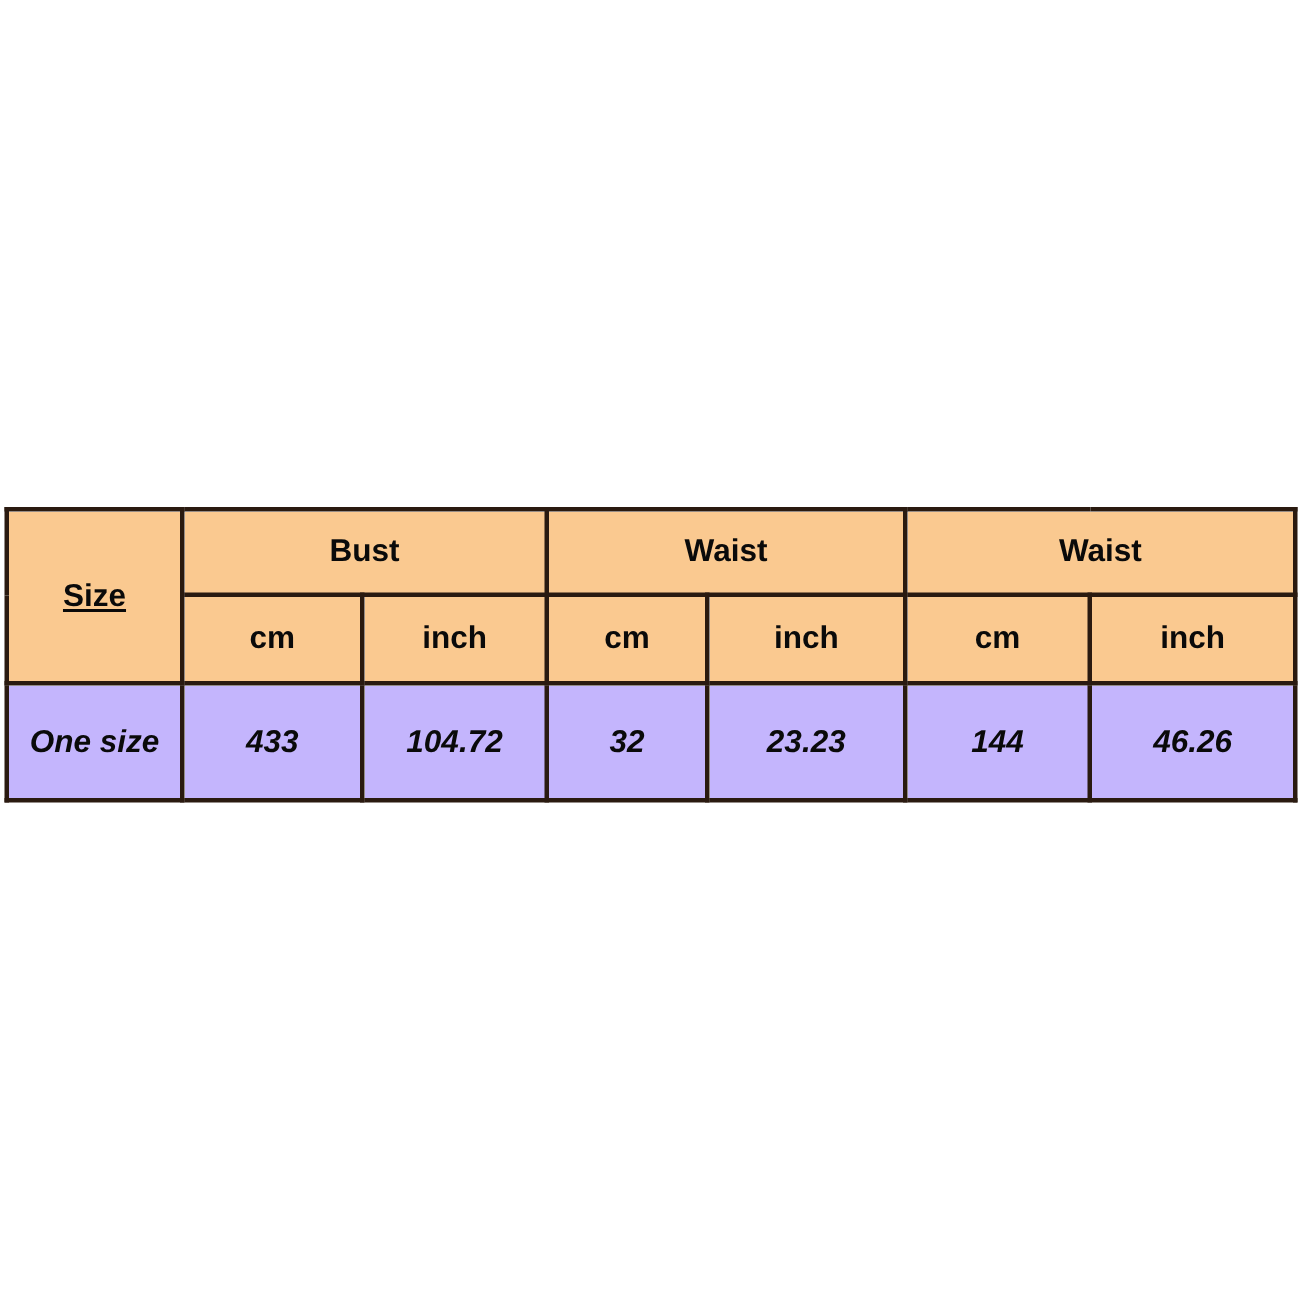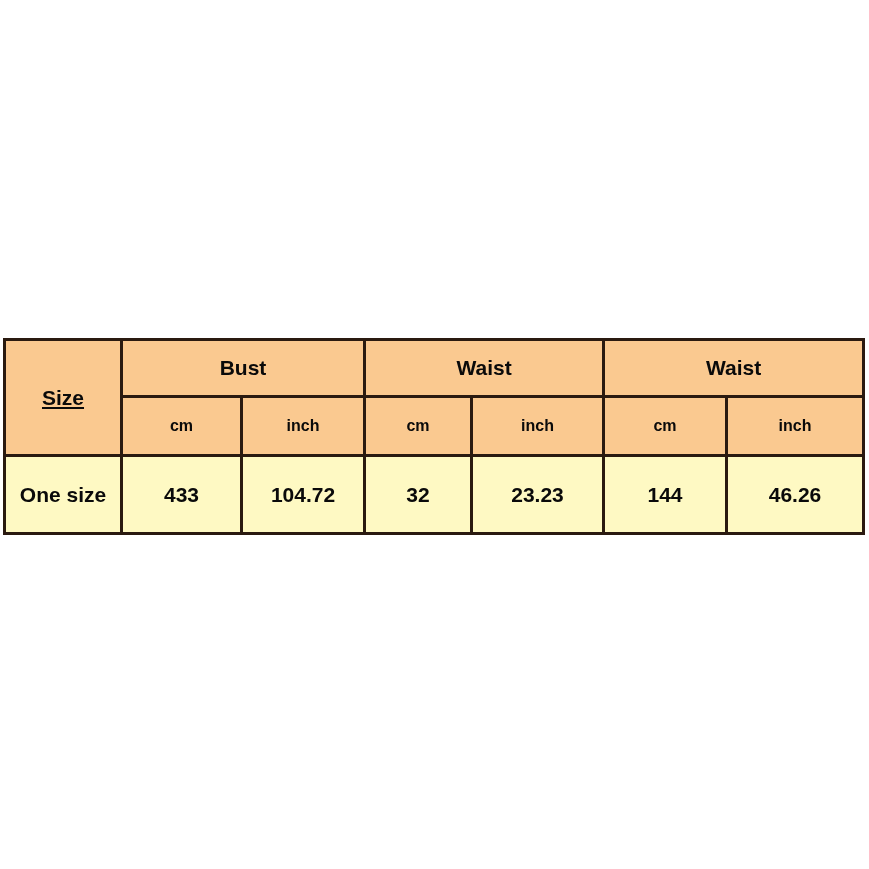--- a/index.html
+++ b/index.html
@@ -41,33 +41,34 @@
     padding: 0;
     overflow: hidden;
     white-space: nowrap;
   }
 
   
   td.hdr {
     background: #fac990;
   }
   td.body-cell {
-    background: #fef9c3;
+    background: #c4b5fd;
+    font-style: italic;
   }
 
   
   tr.group-row td {
     font-size: 21px;
     height: 54px;
     text-align: center;
   }
 
   
   tr.unit-row td {
-    font-size: 16px;
+    font-size: 21px;
     height: 56px;
   }
 
   
   tr.data-row td {
     font-size: 21px;
     height: 75px;
   }
 
   

